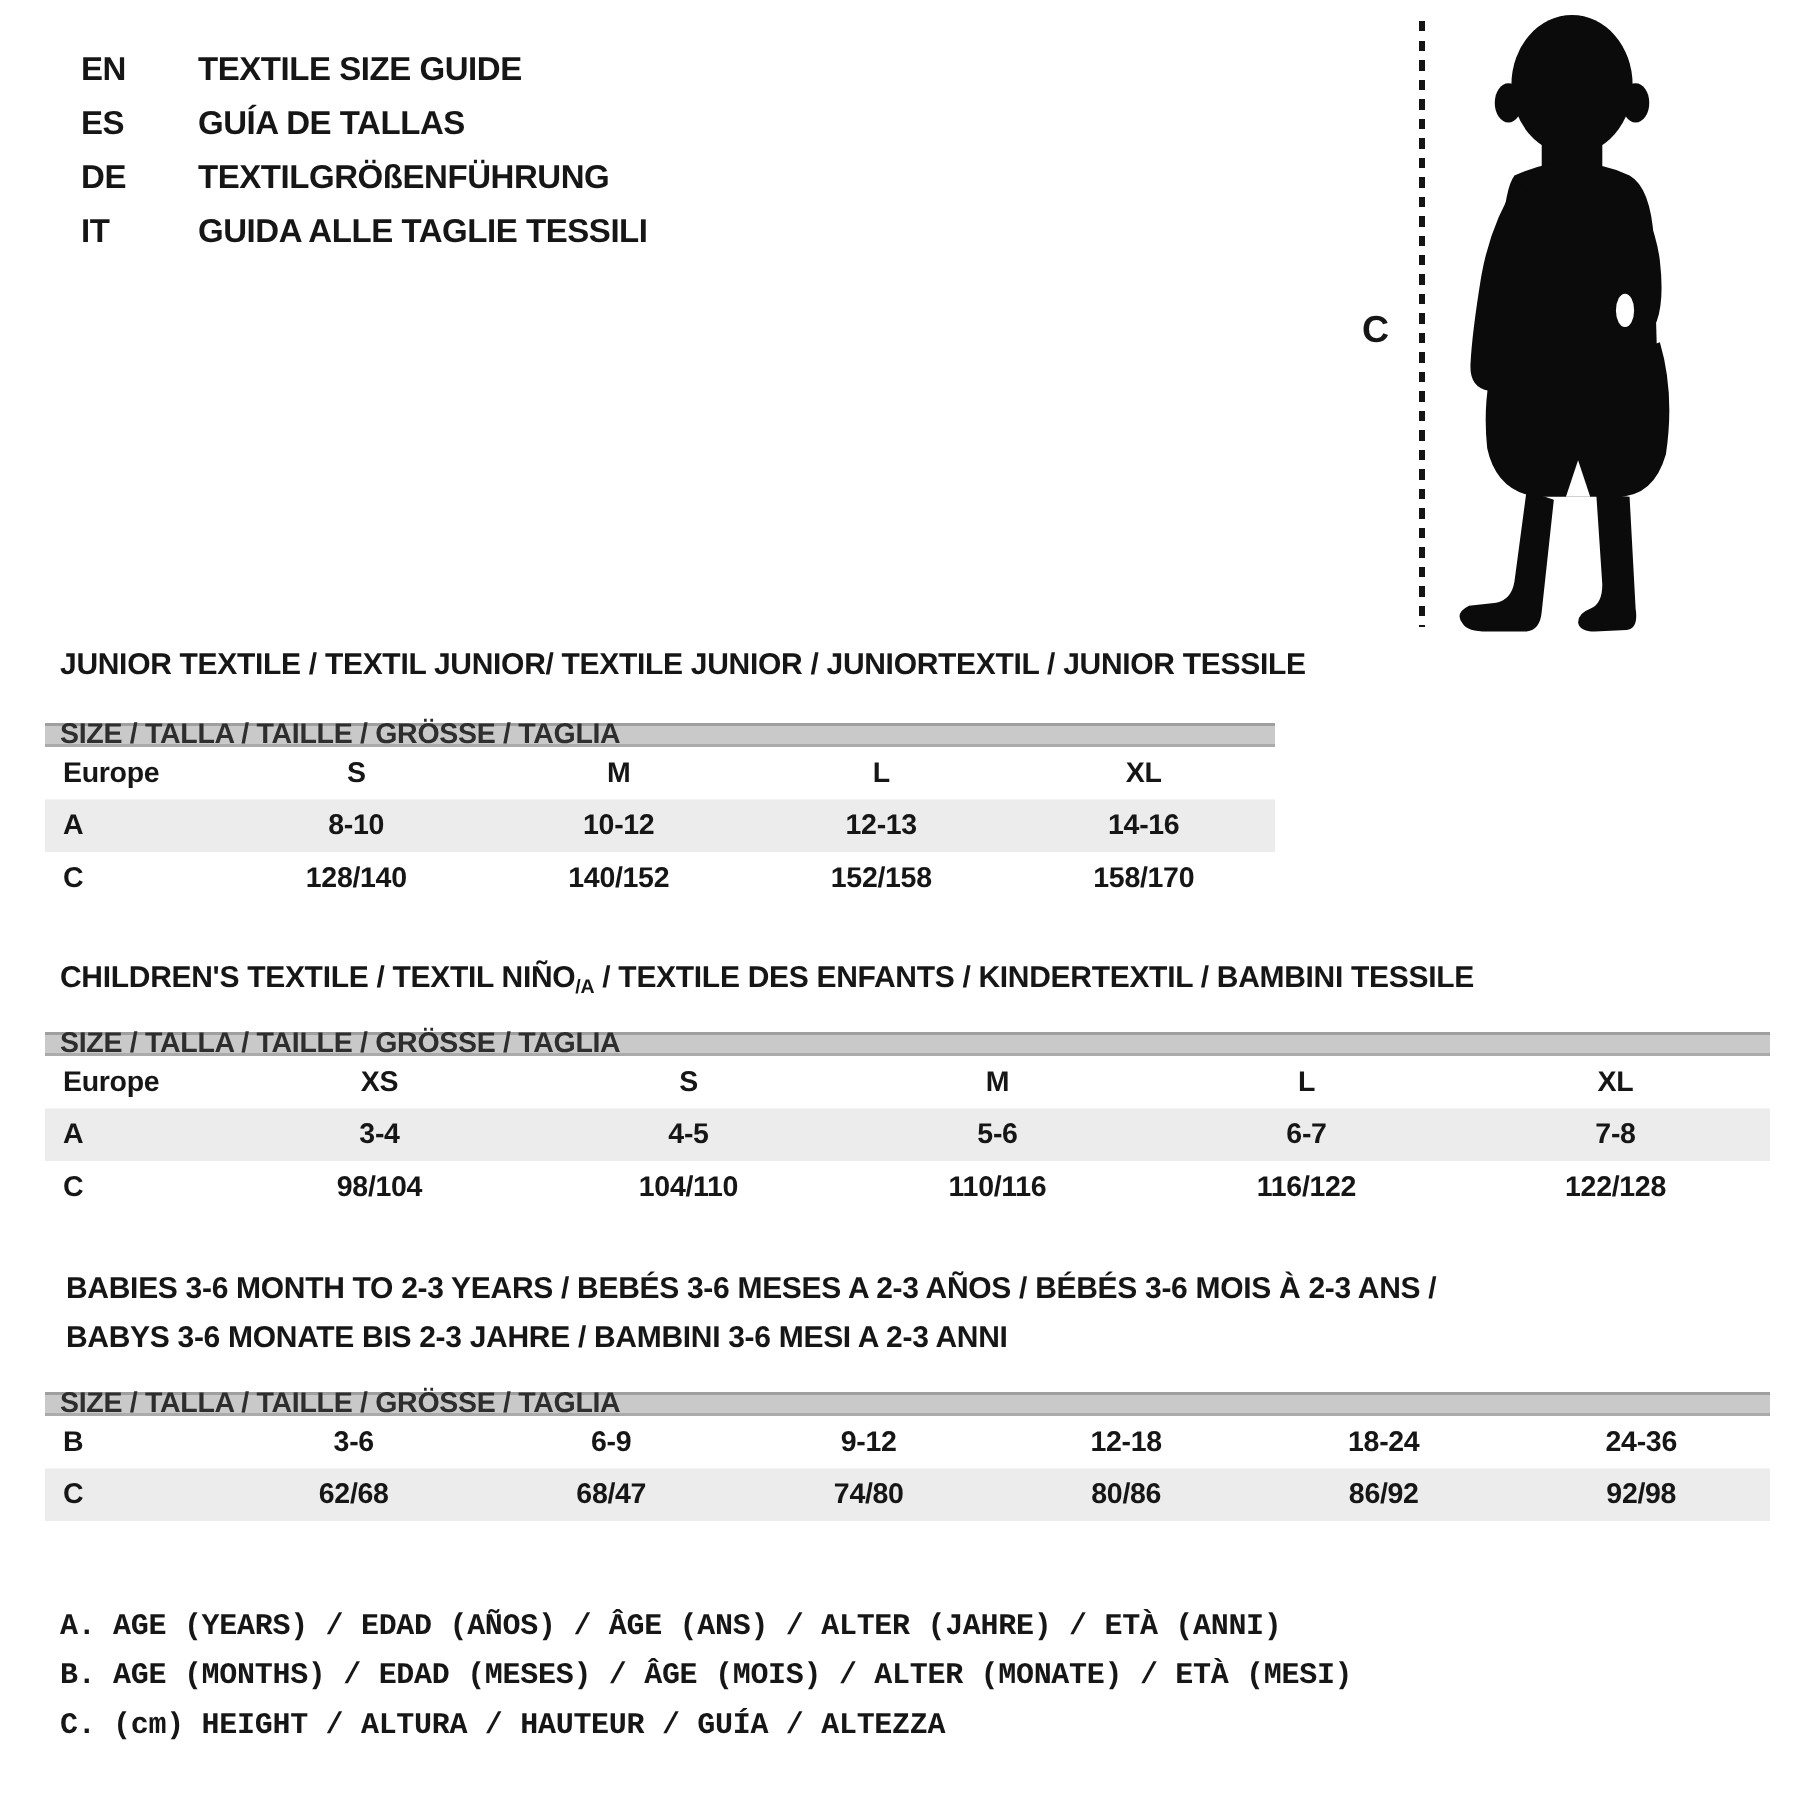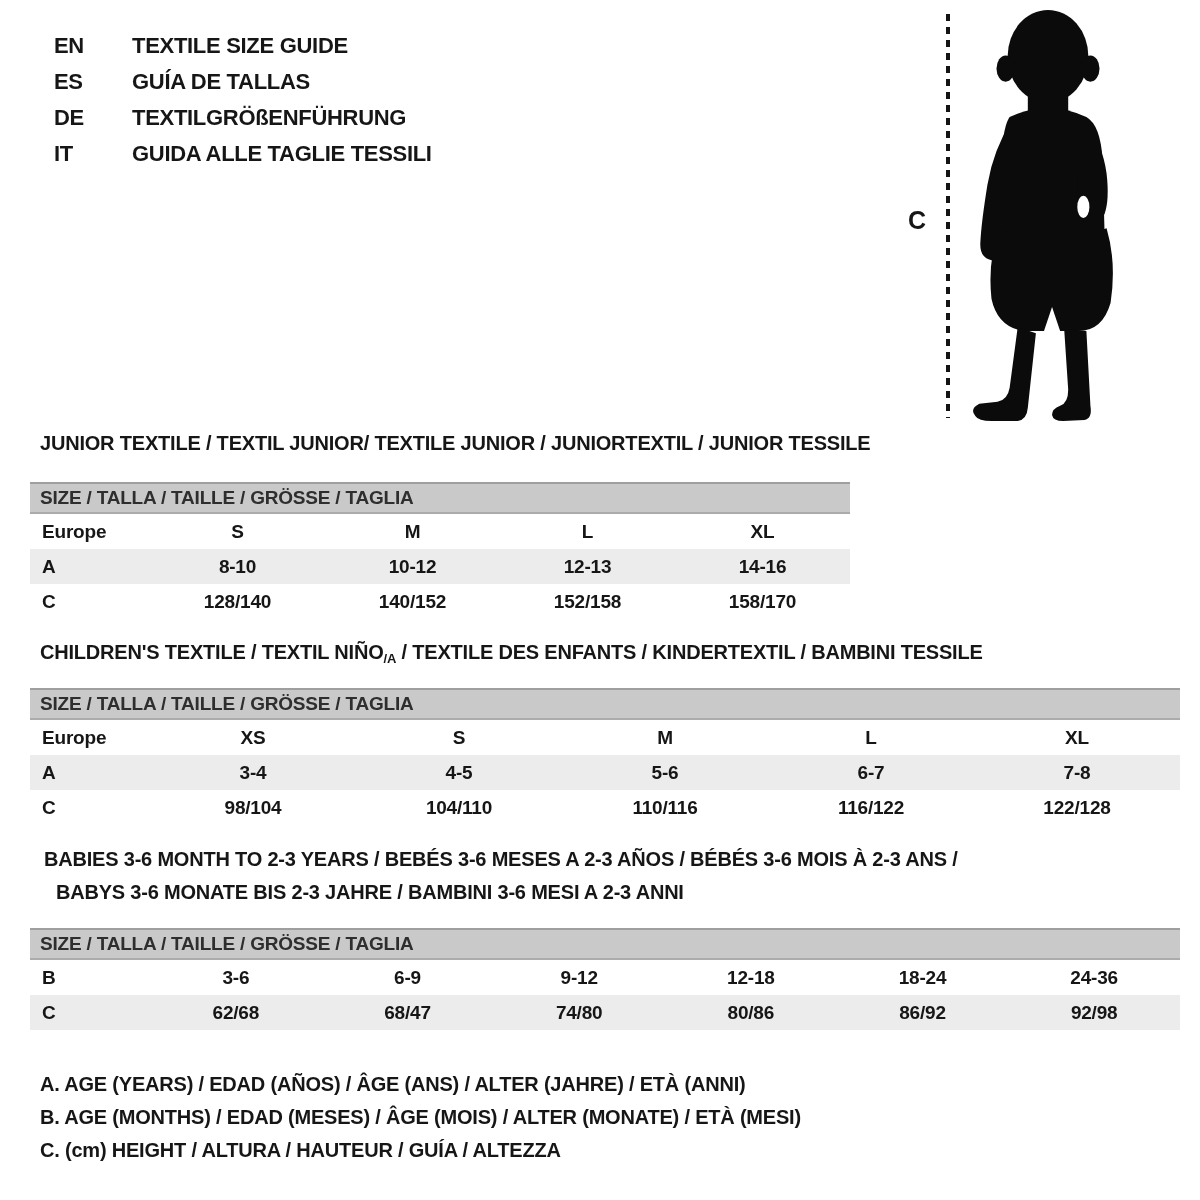--- a/index.html
+++ b/index.html
@@ -15,32 +15,32 @@
   .lang-code{width:78px;flex:0 0 78px;margin-left:14px;}
   
   .dash-line{width:4px;background:repeating-linear-gradient(to bottom,#141414 0 7px,transparent 7px 13px);}
   .measure-c{font-size:25px;font-weight:bold;}
   
   .sec-h{font-size:20px;font-weight:bold;letter-spacing:-0.2px;white-space:nowrap;}
   .sub-sz{font-size:13px;position:relative;top:4px;font-weight:bold;}
   
   .size-bar{
     background:#c9c9c9;border-top:2px solid #9f9f9f;border-bottom:2px solid #ababab;
-    height:32px;box-sizing:border-box;display:flex;align-items:center;
+    height:16px;box-sizing:border-box;display:flex;align-items:center;
     padding-left:10px;font-size:19px;font-weight:bold;color:#2e2e2e;letter-spacing:-0.2px;
   }
   .trow{display:grid;height:35px;align-items:center;font-size:19px;font-weight:bold;letter-spacing:-0.2px;}
   .trow .cell{text-align:center;}
   .trow .label{text-align:left;padding-left:12px;}
   .shade{background:#ececec;}
   .cols4{grid-template-columns:120px repeat(4,1fr);}
   .cols5{grid-template-columns:120px repeat(5,1fr);}
   .cols6{grid-template-columns:120px repeat(6,1fr);}
   
-  .note{height:33px;display:flex;align-items:center;font-size:20px;font-weight:bold;letter-spacing:-0.2px;}
+  .note{height:33px;display:flex;align-items:center;font-size:20px;font-weight:bold;letter-spacing:-0.2px;font-family:Liberation Mono, monospace;}
 </style>
 </head>
 <body>
 
 <div class="abs" style="left:40px;top:28px;">
   <div class="lang-row">
     <span class="lang-code">EN</span>
     <span>TEXTILE SIZE GUIDE</span>
   </div>
   <div class="lang-row">
@@ -129,21 +129,21 @@
     <span class="label">C</span>
     <span class="cell">98/104</span>
     <span class="cell">104/110</span>
     <span class="cell">110/116</span>
     <span class="cell">116/122</span>
     <span class="cell">122/128</span>
   </div>
 </div>
 
 <div class="abs sec-h" style="left:44px;top:848px;">BABIES 3-6 MONTH TO 2-3 YEARS / BEBÉS 3-6 MESES A 2-3 AÑOS / BÉBÉS 3-6 MOIS À 2-3 ANS /</div>
-<div class="abs sec-h" style="left:56px;top:881px;">BABYS 3-6 MONATE BIS 2-3 JAHRE / BAMBINI 3-6 MESI A 2-3 ANNI</div>
+<div class="abs sec-h" style="left:44px;top:881px;">BABYS 3-6 MONATE BIS 2-3 JAHRE / BAMBINI 3-6 MESI A 2-3 ANNI</div>
 <div class="abs" style="left:30px;top:928px;width:1150px;">
   <div class="size-bar">SIZE / TALLA / TAILLE / GRÖSSE / TAGLIA</div>
   <div class="trow cols6">
     <span class="label">B</span>
     <span class="cell">3-6</span>
     <span class="cell">6-9</span>
     <span class="cell">9-12</span>
     <span class="cell">12-18</span>
     <span class="cell">18-24</span>
     <span class="cell">24-36</span>

